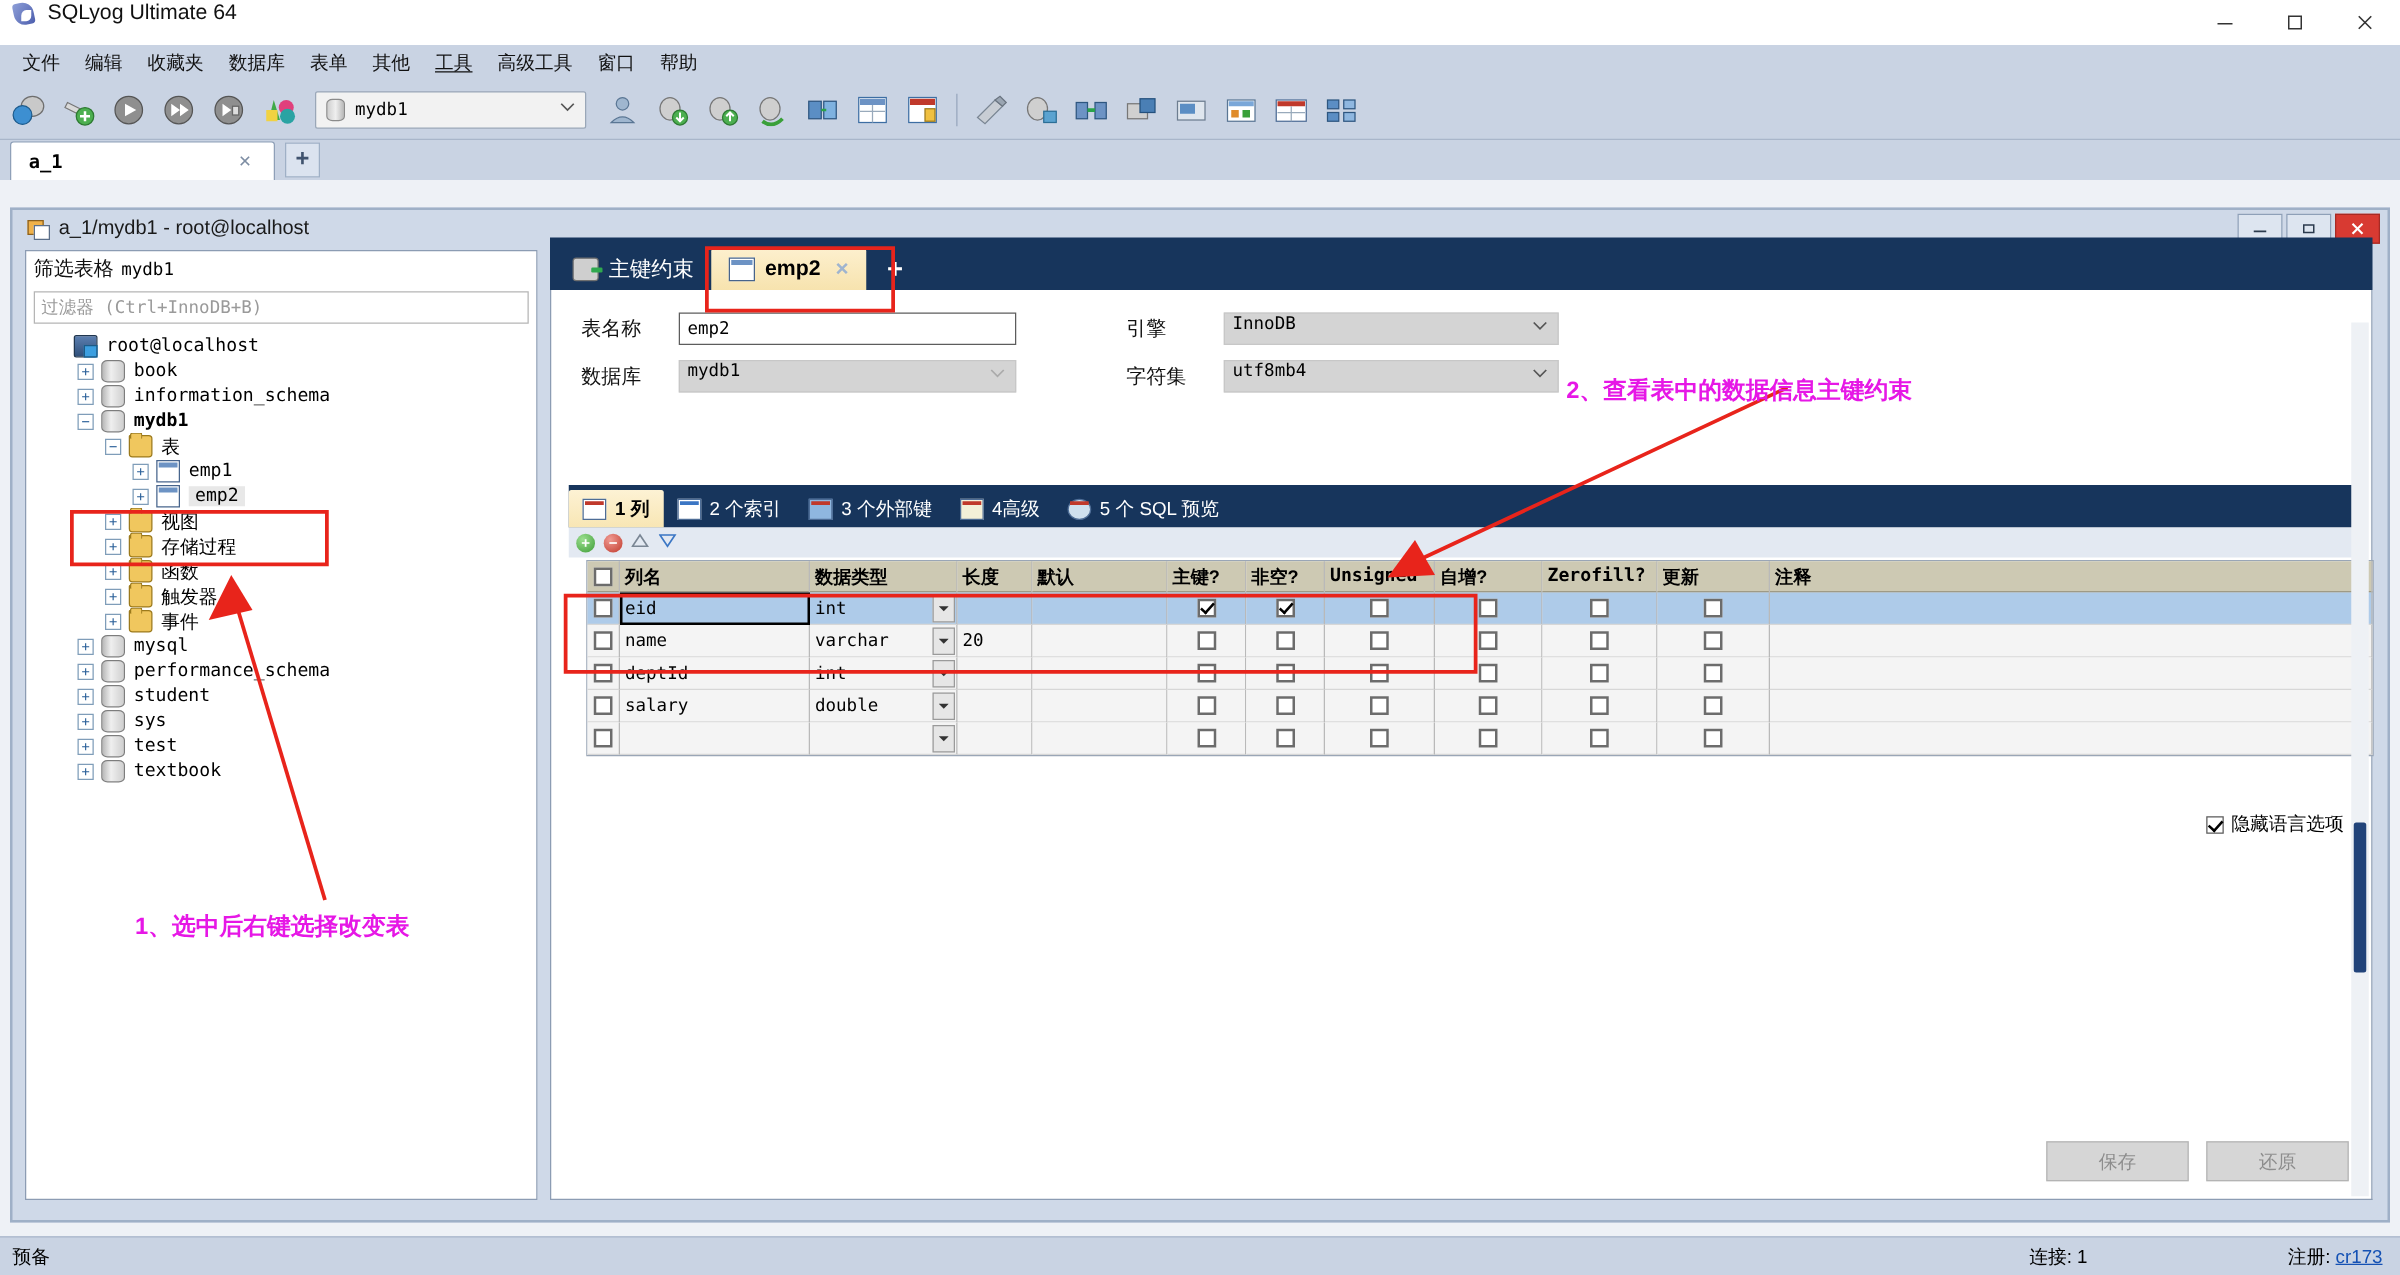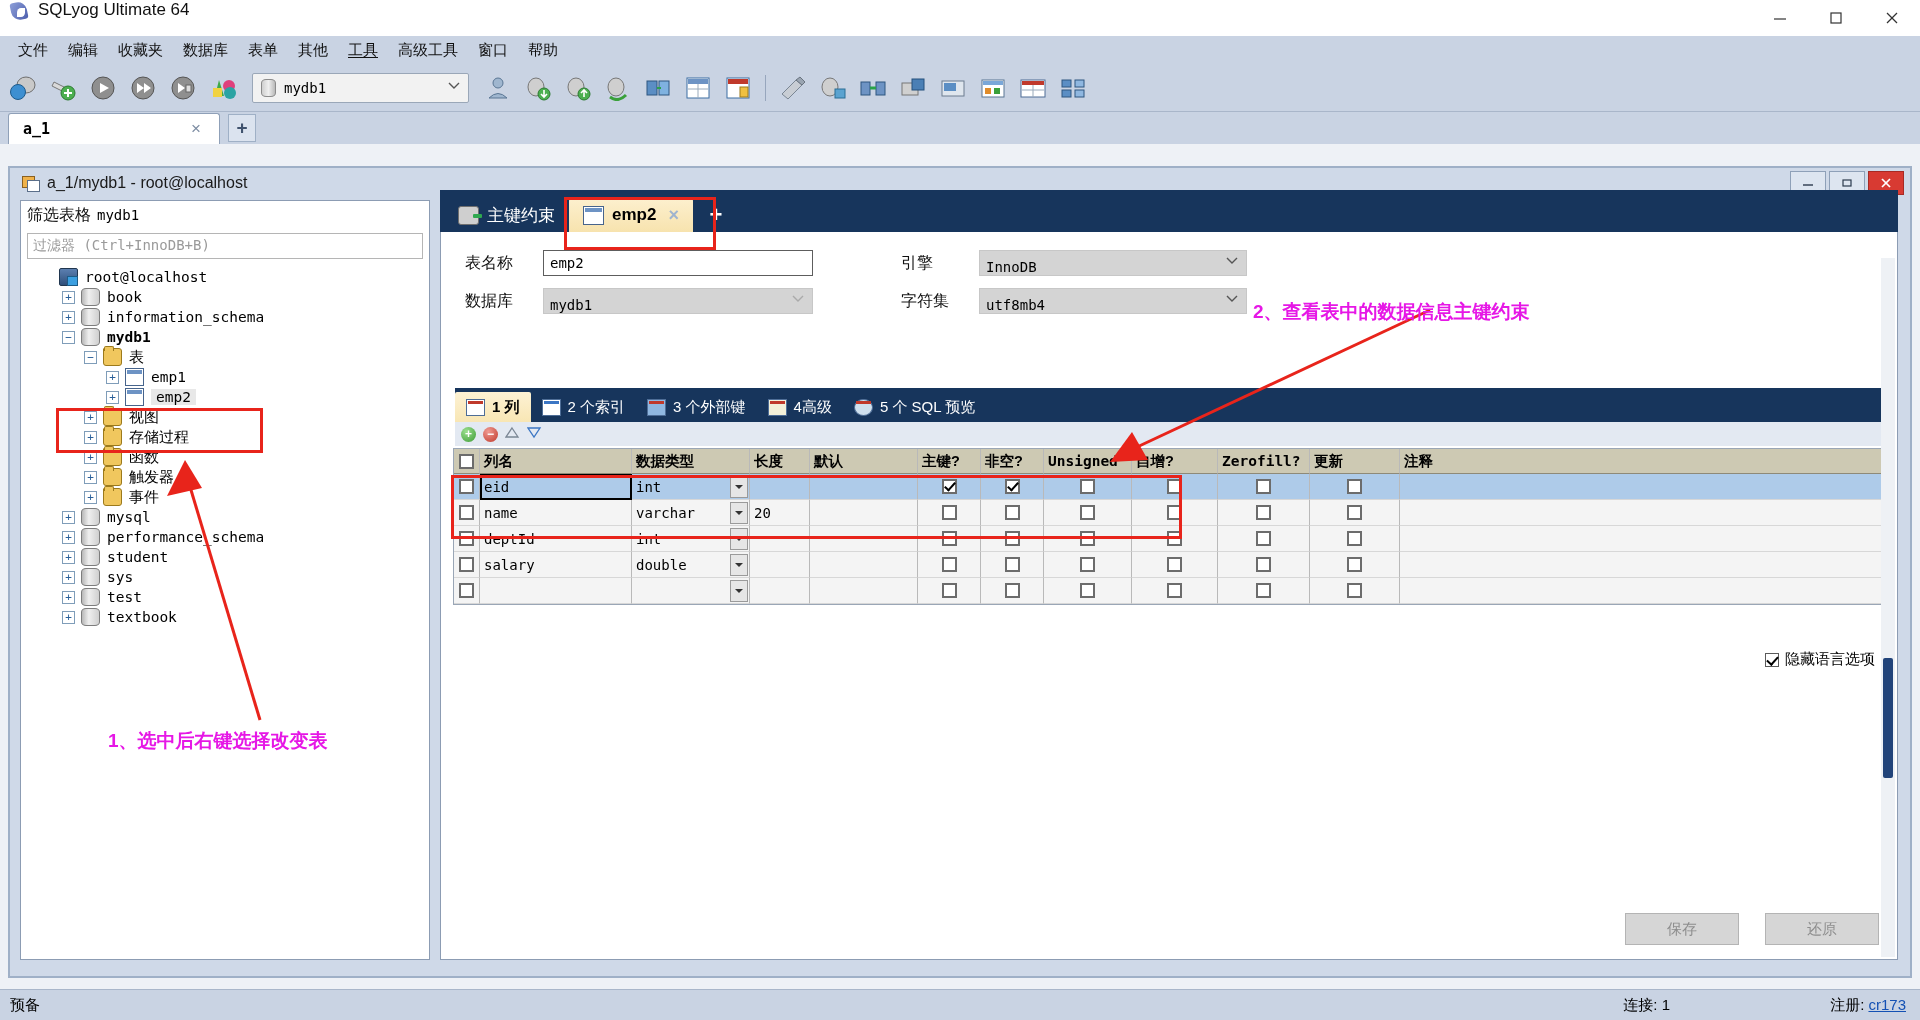--- a/index.html
+++ b/index.html
@@ -99,21 +99,21 @@
   .edtab-plus{width:26px;height:26px;margin-left:10px;margin-bottom:4px;color:#fff;font-size:22px;font-weight:bold;
     display:flex;align-items:center;justify-content:center;}
 
   .edbody{background:#fff;height:728px;border:1px solid #8c9cb3;border-top:none;box-sizing:border-box;position:relative;}
 
   .form{padding:18px 0 0 24px;position:relative;height:120px;}
   .frow{display:flex;align-items:center;margin-bottom:12px;}
   .flabel{width:78px;font-size:16px;color:#111;}
   .finput{width:270px;height:26px;border:1px solid #5d5d5d;background:#fff;display:flex;align-items:center;
     font-family:"DejaVu Sans Mono","Liberation Mono",monospace;font-size:14px;padding-left:6px;box-sizing:border-box;}
-  .fcombo{width:270px;height:26px;background:#d4d4d4;border:1px solid #c7c7c7;display:flex;align-items:flex-end;
+  .fcombo{width:270px;height:26px;background:#d4d4d4;border:1px solid #c7c7c7;display:flex;align-items:flex-start;
     position:relative;font-family:"DejaVu Sans Mono","Liberation Mono",monospace;font-size:14px;padding-left:6px;box-sizing:border-box;}
   .fcombo .ar{position:absolute;right:8px;top:6px;}
   .fcombo.wide{width:268px;}
   .col2{position:absolute;left:460px;top:18px;}
 
   .hidelang{position:absolute;right:22px;top:418px;display:flex;align-items:center;gap:6px;font-size:15px;}
   .cbx{width:14px;height:14px;border:1px solid #5a5a5a;background:#fff;display:inline-block;position:relative;box-sizing:border-box;}
   .cbx.on:after{content:"";position:absolute;left:3px;top:0px;width:5px;height:9px;border:solid #000;border-width:0 2px 2px 0;transform:rotate(42deg);}
 
   
@@ -126,39 +126,39 @@
   .itab .ii.b3{background:#8fb7e0;}
   .itab .ii.b4{background:#f3f0d8;}
   .itab .ii.b5{background:#cfe0ee;border-radius:50%;}
 
   .gridtools{position:absolute;left:14px;top:190px;width:1430px;height:24px;background:#e3e9f2;display:flex;align-items:center;gap:7px;padding-left:6px;box-sizing:border-box;}
   .rdot{width:15px;height:15px;border-radius:50%;display:flex;align-items:center;justify-content:center;font-size:12px;color:#fff;font-weight:bold;}
   .rdot.g{background:radial-gradient(circle at 35% 30%,#9bdf8f,#3e9c36);}
   .rdot.r{background:radial-gradient(circle at 35% 30%,#f09a92,#c0392b);}
 
   
-  .grid{position:absolute;left:12px;top:216px;width:1430px;border:1px solid #9aa6b6;box-sizing:border-box;}
+  .grid{position:absolute;left:28px;top:216px;width:1430px;border:1px solid #9aa6b6;box-sizing:border-box;}
   .grow{display:flex;height:26px;align-items:stretch;}
   .grow.head{height:25px;}
   .gc{border-right:1px solid #b9b9b9;border-bottom:1px solid #d7d7d7;display:flex;align-items:center;
     font-family:"DejaVu Sans Mono","Liberation Mono",monospace;font-size:14px;padding-left:4px;box-sizing:border-box;background:#f4f4f4;}
   .grow.head .gc{background:#cdc9b3;border-bottom:1px solid #8e8a78;color:#000;font-weight:bold;font-size:14.5px;}
   .grow.head .gc.cjk{font-family:"Liberation Sans",sans-serif;}
   .grow.sel .gc{background:#aecbe9;}
   .gc.ck{justify-content:center;padding:0;}
   .gc.mid{justify-content:center;padding:0;}
   .cb{width:15px;height:15px;border:2px solid #6c6c6c;background:#fff;box-sizing:border-box;position:relative;}
   .cb.on:after{content:"";position:absolute;left:3px;top:-1px;width:4px;height:9px;border:solid #000;border-width:0 2px 2px 0;transform:rotate(42deg);}
   .dd{width:16px;height:20px;background:#e6e6e6;border:1px solid #9a9a9a;margin-left:auto;margin-right:1px;
     display:flex;align-items:center;justify-content:center;}
   .gc.type{position:relative;}
   .cell-edit{outline:2px solid #000;outline-offset:-2px;}
 
   
-  .savebar{position:absolute;right:18px;bottom:14px;display:flex;gap:26px;}
+  .savebar{position:absolute;right:18px;bottom:14px;display:flex;gap:14px;}
   .btn{width:112px;height:30px;background:#d6d6d6;border:1px solid #b4b4b4;color:#8d8d8d;font-size:15px;
     display:flex;align-items:center;justify-content:center;}
 
   
   .vscroll{position:absolute;right:2px;top:26px;width:14px;bottom:2px;background:#eef1f5;}
   .vthumb{position:absolute;right:2px;width:10px;background:#22447a;border-radius:2px;}
 
   
   .statusbar{position:absolute;left:0;bottom:0;width:1920px;height:30px;background:#c9d3e3;
     border-top:1px solid #a9b6ca;display:flex;align-items:center;}

